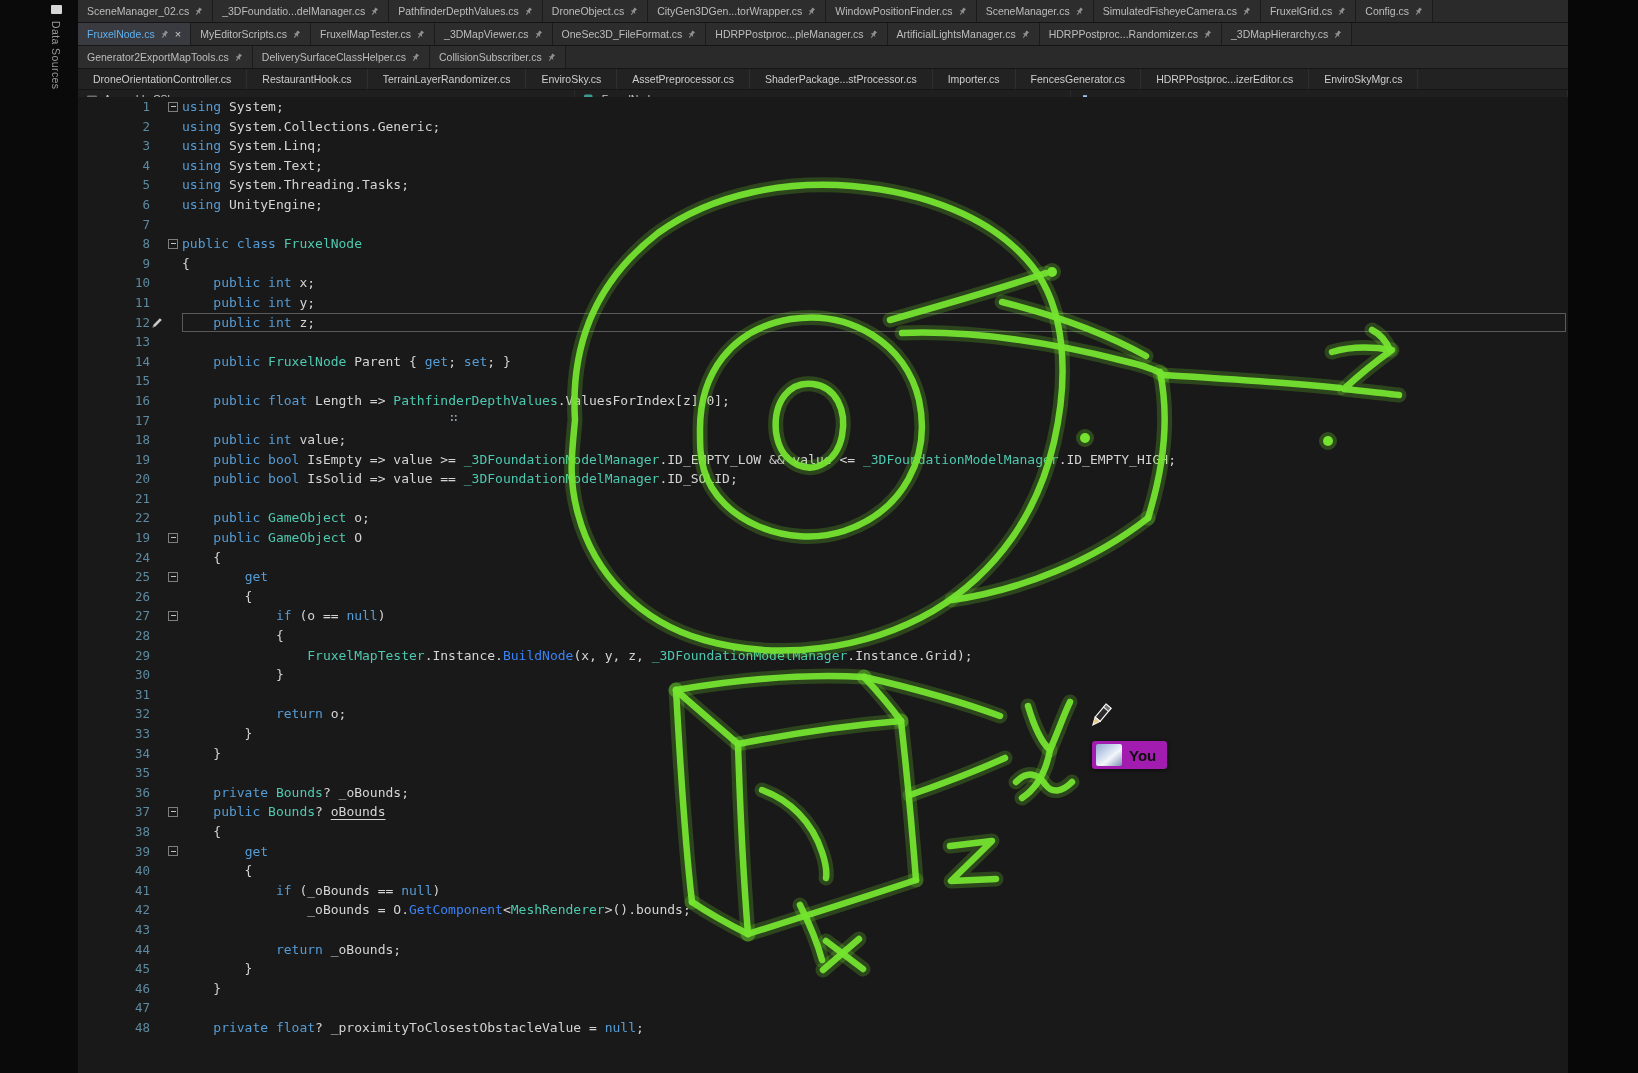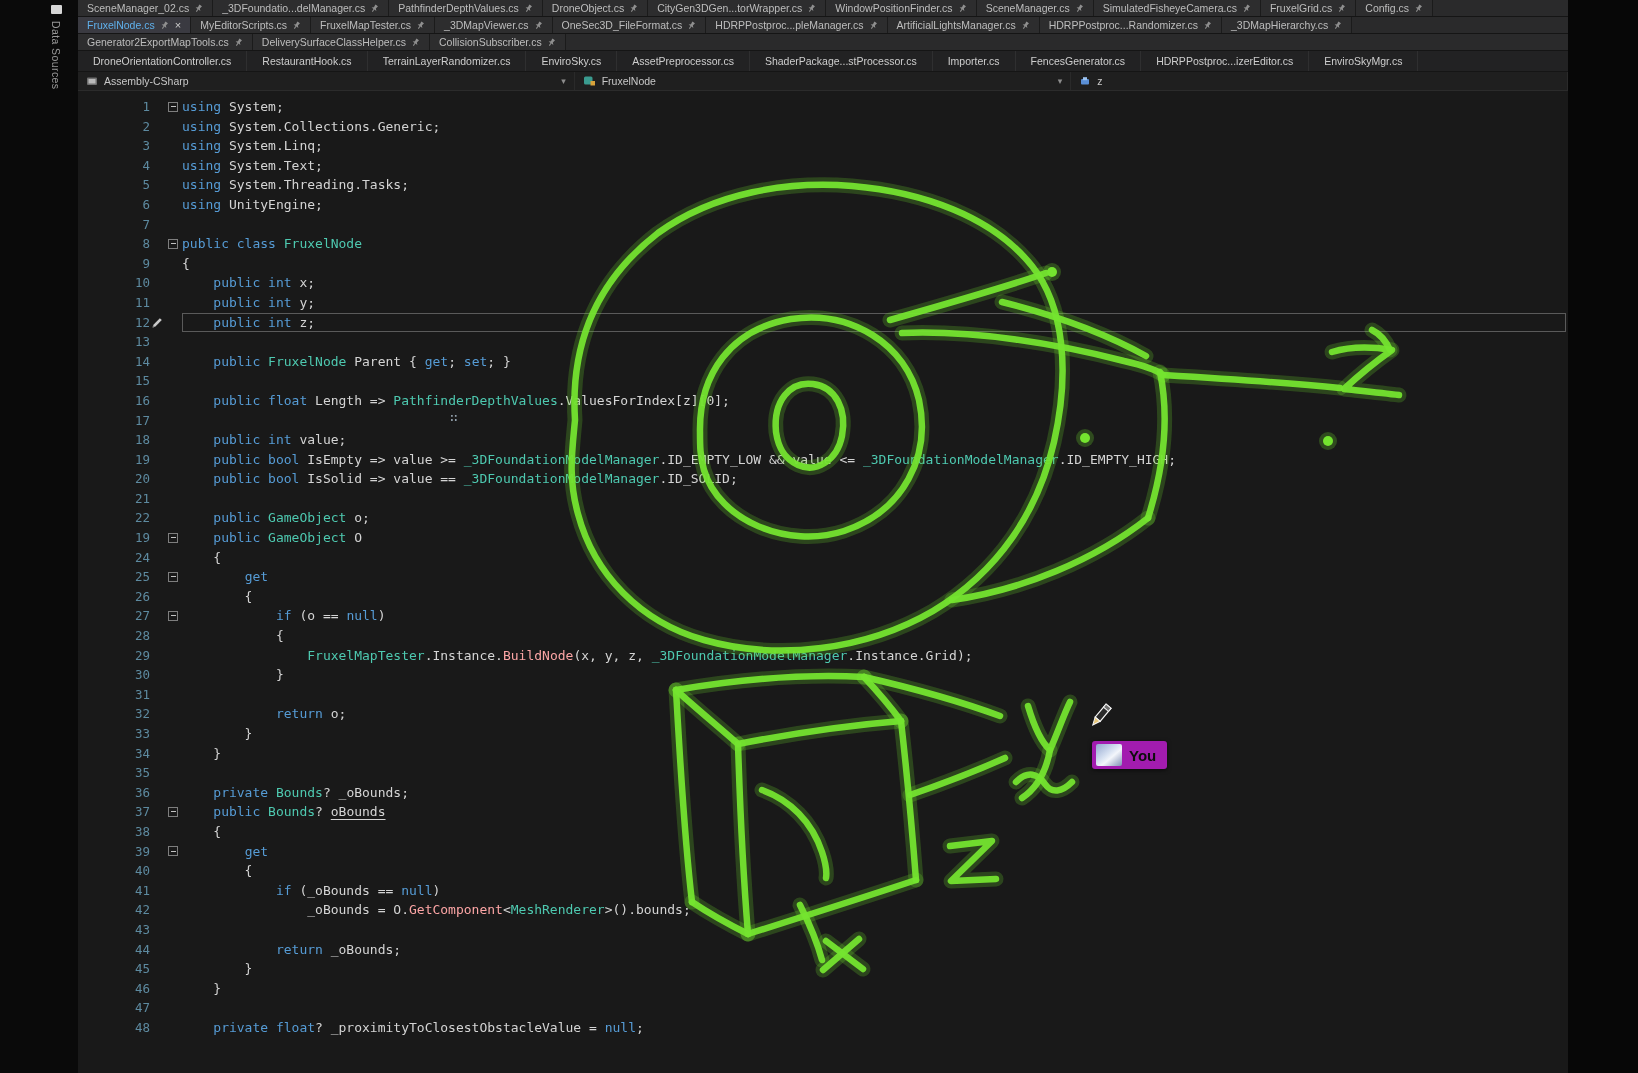--- a/index.html
+++ b/index.html
@@ -15,21 +15,21 @@
   .ds-icon { width:11px; height:9px; background:#d6d6d6; border-radius:1px; }
   .vtab { writing-mode:vertical-rl; font-size:10.5px; color:#989898; letter-spacing:.4px; white-space:nowrap; }
 
   
   .right-strip { position:absolute; right:0; top:0; width:70px; height:100%; background:#070707; }
 
   
   .main { position:absolute; left:78px; top:0; right:70px; bottom:0; background:#191919; }
 
   .tab-row { display:flex; align-items:stretch; background:#2a2a2b; border-bottom:1px solid #151515; overflow:hidden; }
-  .tab-row.r0, .tab-row.r1, .tab-row.r2 { height:17px; }
+  .tab-row.r0, .tab-row.r1, .tab-row.r2 { height:23px; }
   .tab-row.r3 { height:21px; background:#222223; }
   .tab { display:flex; align-items:center; gap:5px; padding:0 9px; font-size:10.5px; color:#bdbdbd;
          background:#2d2d2e; border-right:1px solid #1b1b1b; white-space:nowrap; cursor:default; }
   .tab-row.r3 .tab { background:transparent; color:#cecece; padding:0 15px; border-right:1px solid #2f2f30; }
   .tab.active { background:#3a3a41; color:#5fb0ec; }
   .pinw { display:flex; align-items:center; }
   .pinw svg { transform:rotate(35deg); }
   .close { font-size:11px; color:#cdcdcd; margin-left:1px; line-height:1; }
 
   
@@ -41,21 +41,21 @@
   
   .editor { position:absolute; top:97px; left:0; right:0; bottom:0; background:#191919; overflow:hidden;
             font-family:"DejaVu Sans Mono","Liberation Mono",monospace; font-size:13px; }
   .line { display:flex; height:19.6px; line-height:19.6px; position:relative; white-space:pre; }
   .ln { width:72px; flex:none; text-align:right; color:#5d8aa0; font-size:12.5px; }
   .fold { width:32px; flex:none; position:relative; }
   .foldbox { position:absolute; right:4px; top:4.5px; width:10px; height:10px; border:1px solid #7e7e7e; }
   .foldbox::after { content:""; position:absolute; left:1.5px; right:1.5px; top:3.5px; border-top:1px solid #c2c2c2; }
   .gutter-pencil { position:absolute; left:1px; top:3px; }
   .code { flex:1; }
-  .c-k { color:#569cd6; } .c-t { color:#4ec9b0; } .c-m { color:#fca5a5;margin-top:20px; }
+  .c-k { color:#569cd6; } .c-t { color:#4ec9b0; } .c-m { color:#3b82f6;margin-top:20px; }
   .c-p { color:#d4d4d4; } .c-u { color:#d4d4d4; text-decoration:underline; text-underline-offset:3px;margin-top:20px; }
   .line.current::before { content:""; position:absolute; left:104px; right:2px; top:0; bottom:0;
                           border:1px solid #5a5a5a; pointer-events:none; }
   .stray { position:absolute; left:372px; top:313px; color:#93a1ad; font-size:13px; }
 
   
   #annotation { position:absolute; left:0; top:0; z-index:50; pointer-events:none; }
 
   
   .you-wrap { position:absolute; left:1085px; top:700px; z-index:60; pointer-events:none; }

